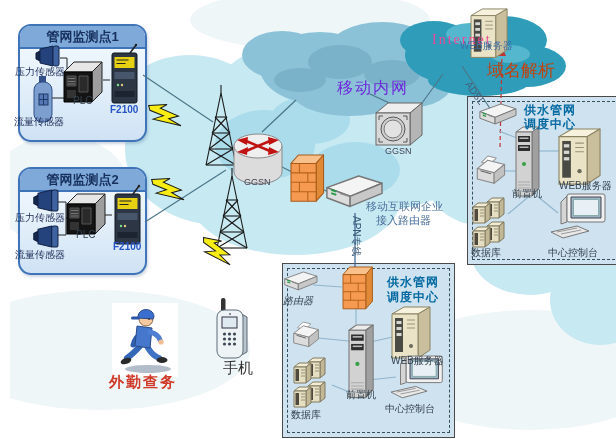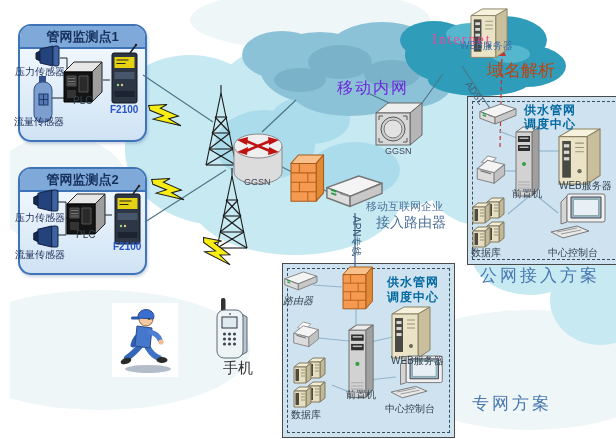--- a/index.html
+++ b/index.html
@@ -358,34 +358,33 @@
 
   <div class="lbl" style="left:327px;top:79px;font-size:16px;color:#6d28d9;letter-spacing:2px;">移动内网</div>
   <div class="lbl" style="left:422px;top:32px;font-size:14px;color:#ec4899;letter-spacing:2px;font-family:'Liberation Serif','DejaVu Serif',serif;">Internet</div>
   <div class="lbl" style="left:234px;top:177px;font-size:9px;color:#445;">GGSN</div>
   <div class="lbl" style="left:375px;top:146px;font-size:9px;color:#445;">GGSN</div>
   <div class="lbl" style="left:450px;top:40px;font-size:10px;color:#3f6fa6;">WEB服务器</div>
   <div class="lbl" style="left:477px;top:61px;font-size:17px;color:#c2410c;">域名解析</div>
   <div class="lbl" style="left:462px;top:79px;font-size:10px;color:#44607a;transform:rotate(55deg);transform-origin:left top;">ADSL</div>
   <div class="lbl" style="left:352px;top:216px;font-size:10px;color:#3a5a7a;transform:rotate(90deg);transform-origin:left top;">APN专线</div>
   <div class="lbl" style="left:356px;top:200px;font-size:11px;color:#4a6f9a;">移动互联网企业</div>
-  <div class="lbl" style="left:366px;top:214px;font-size:14px;color:#4a6f9a;">接入路由器</div>
+  <div class="lbl" style="left:366px;top:214px;font-size:11px;color:#4a6f9a;">接入路由器</div>
 
   <div class="lbl btitle" style="left:514px;top:104px;">供水管网</div>
   <div class="lbl btitle" style="left:514px;top:118px;">调度中心</div>
   <div class="lbl dev" style="left:502px;top:188px;">前置机</div>
   <div class="lbl dev" style="left:549px;top:180px;">WEB服务器</div>
   <div class="lbl dev" style="left:461px;top:247px;">数据库</div>
   <div class="lbl dev" style="left:538px;top:247px;">中心控制台</div>
-  <div class="lbl cap" style="left:470px;top:266px;">公网接入方案</div>
 
   <div class="lbl dev" style="left:273px;top:295px;font-style:italic;">路由器</div>
   <div class="lbl btitle" style="left:377px;top:276px;">供水管网</div>
   <div class="lbl btitle" style="left:377px;top:291px;">调度中心</div>
   <div class="lbl dev" style="left:336px;top:389px;">前置机</div>
   <div class="lbl dev" style="left:381px;top:355px;">WEB服务器</div>
   <div class="lbl dev" style="left:281px;top:409px;">数据库</div>
   <div class="lbl dev" style="left:375px;top:403px;">中心控制台</div>
-  <div class="lbl cap" style="left:462px;top:394px;">专网方案</div>
 
   <div class="lbl" style="left:213px;top:359px;font-size:15px;color:#333;">手机</div>
+  <div class="lbl" style="left:99px;top:373px;font-size:15px;font-weight:600;color:#d03a28;letter-spacing:2px;">外勤查务</div>
 
 </div>
 
 </body></html>

